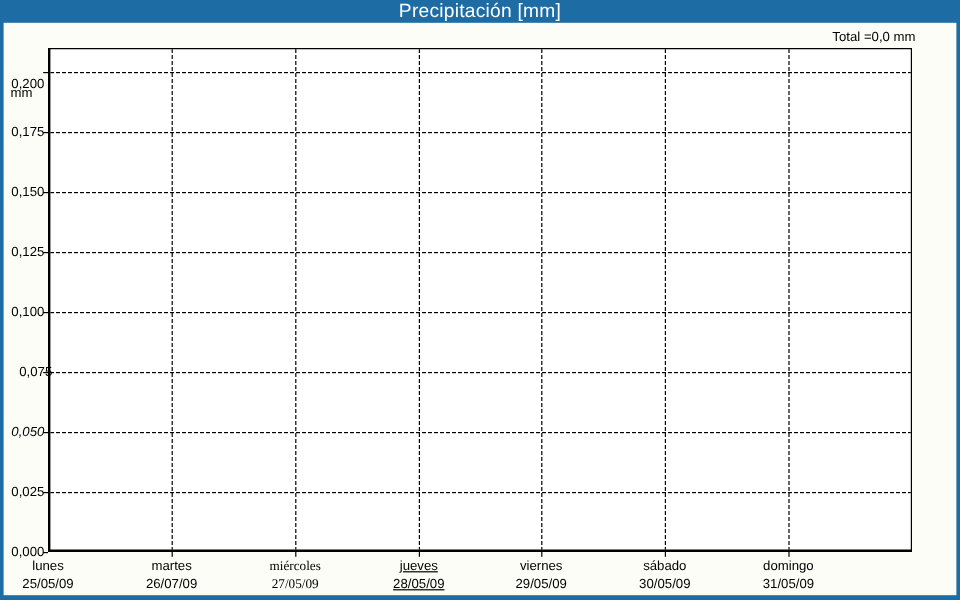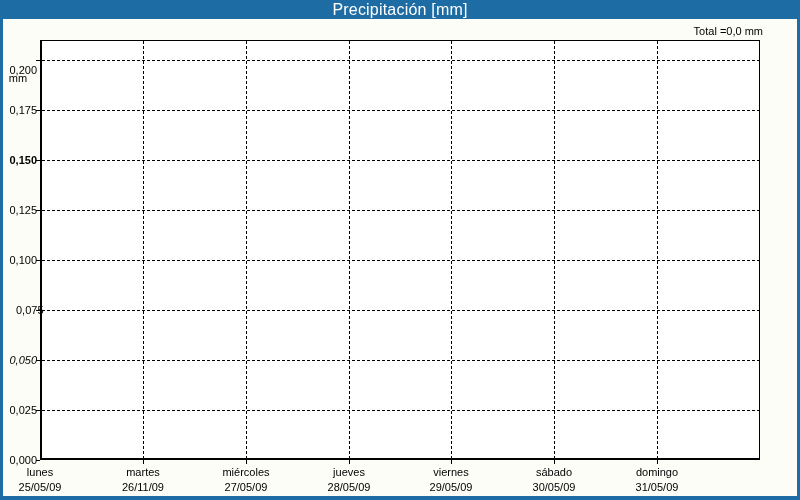--- a/index.html
+++ b/index.html
@@ -146,21 +146,21 @@
       <div class="bar" style="left: 411px; width: 100px; height: 0px;"></div>
       <div class="bar" style="left: 514px; width: 100px; height: 0px;"></div>
       <div class="bar" style="left: 617px; width: 100px; height: 0px;"></div>
     </div>
   <div id="yaxis">
       <div class="ytick" style="left: 36px; top: 60px;"></div>
       <div class="ylabel" style="top: 63px;">0,200</div>
       <div class="ytick" style="left: 36px; top: 110px;"></div>
       <div class="ylabel" style="top: 103px;">0,175</div>
       <div class="ytick" style="left: 36px; top: 160px;"></div>
-      <div class="ylabel" style="top: 153px; font-weight: bold;">0,150</div>
+      <div class="ylabel" style="top: 153px;">0,150</div>
       <div class="ytick" style="left: 36px; top: 210px;"></div>
       <div class="ylabel" style="top: 203px;">0,125</div>
       <div class="ytick" style="left: 36px; top: 260px;"></div>
       <div class="ylabel" style="top: 253px;">0,100</div>
       <div class="ytick" style="left: 36px; top: 310px;"></div>
       <div class="ylabel" style="top: 303px; padding-left: 16px;">0,075</div>
       <div class="ytick" style="left: 36px; top: 360px;"></div>
       <div class="ylabel" style="top: 353px; font-style: italic;">0,050</div>
       <div class="ytick" style="left: 36px; top: 410px;"></div>
       <div class="ylabel" style="top: 403px;">0,025</div>
@@ -173,27 +173,27 @@
       <div class="xtick" style="left: 349px; top: 460px;"></div>
       <div class="xtick" style="left: 451px; top: 460px;"></div>
       <div class="xtick" style="left: 554px; top: 460px;"></div>
       <div class="xtick" style="left: 657px; top: 460px;"></div>
       <div class="xcat" style="left: -12px; top: 466px;">
         <span class="day">lunes</span>
         <span class="date">25/05/09</span>
       </div>
       <div class="xcat" style="left: 91px; top: 466px; text-align: center;">
         <span class="day">martes</span>
-        <span class="date">26/11/09</span>
-      </div>
-      <div class="xcat" style="left: 194px; top: 466px;">
+        <span class="date">26/07/09</span>
+      </div>
+      <div class="xcat" style="left: 194px; top: 466px; font-family: Liberation Serif, serif;">
         <span class="day">miércoles</span>
         <span class="date">27/05/09</span>
       </div>
-      <div class="xcat" style="left: 297px; top: 466px;">
+      <div class="xcat" style="left: 297px; top: 466px; text-decoration: underline;">
         <span class="day">jueves</span>
         <span class="date">28/05/09</span>
       </div>
       <div class="xcat" style="left: 399px; top: 466px;">
         <span class="day">viernes</span>
         <span class="date">29/05/09</span>
       </div>
       <div class="xcat" style="left: 502px; top: 466px;">
         <span class="day">sábado</span>
         <span class="date">30/05/09</span>

